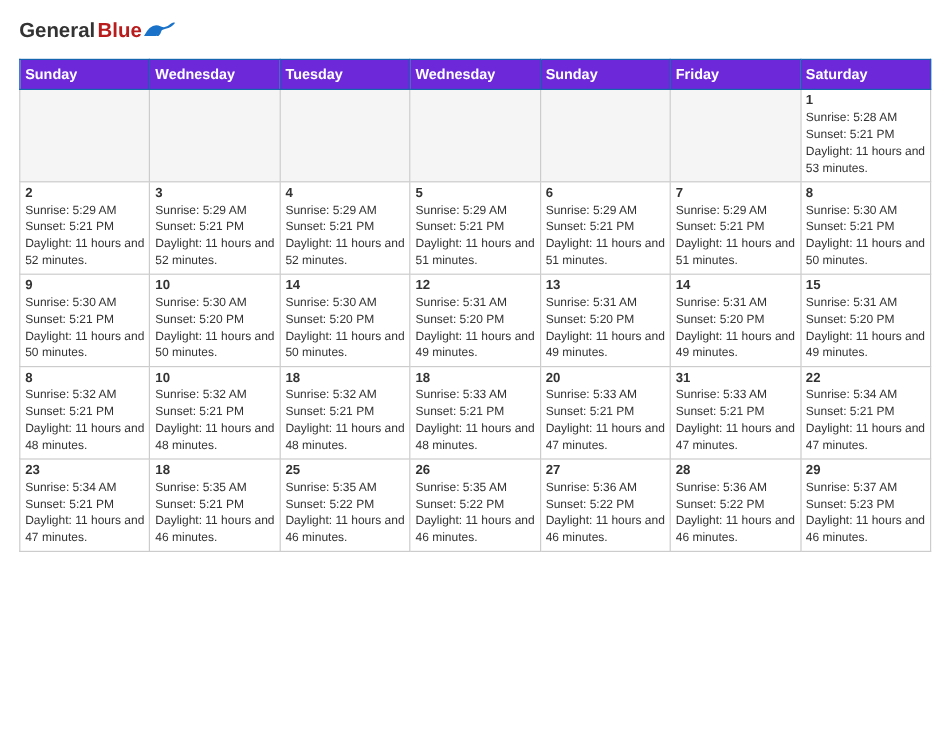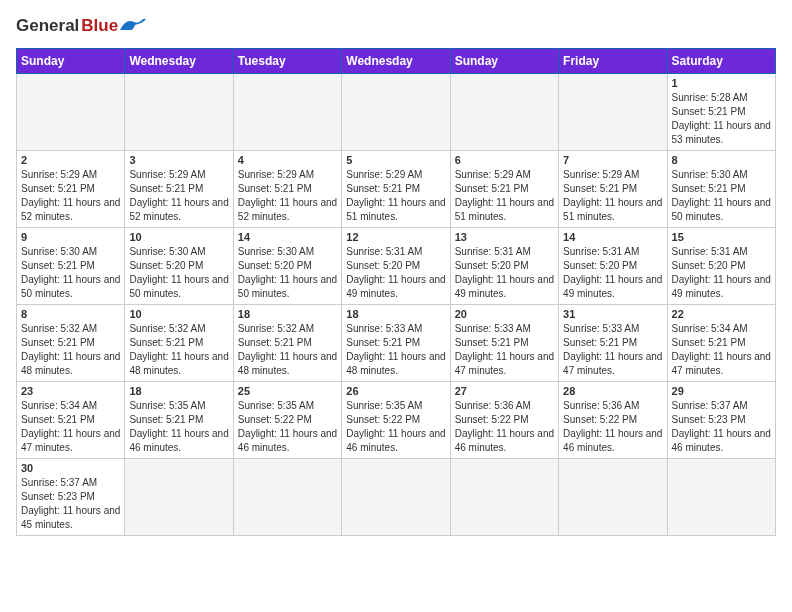--- a/index.html
+++ b/index.html
@@ -236,26 +236,14 @@
         </td>
         <td>
           <span class="day-num">28</span>
           <div class="day-info">Sunrise: 5:36 AM<br>Sunset: 5:22 PM<br>Daylight: 11 hours and 46 minutes.</div>
         </td>
         <td>
           <span class="day-num">29</span>
           <div class="day-info">Sunrise: 5:37 AM<br>Sunset: 5:23 PM<br>Daylight: 11 hours and 46 minutes.</div>
         </td>
       </tr>
-      <tr class="last-row">
-        <td>
-          <span class="day-num">30</span>
-          <div class="day-info">Sunrise: 5:37 AM<br>Sunset: 5:23 PM<br>Daylight: 11 hours and 45 minutes.</div>
-        </td>
-        <td class="empty"></td>
-        <td class="empty"></td>
-        <td class="empty"></td>
-        <td class="empty"></td>
-        <td class="empty"></td>
-        <td class="empty"></td>
-      </tr>
     </tbody>
 </table>
 
 </body></html>

